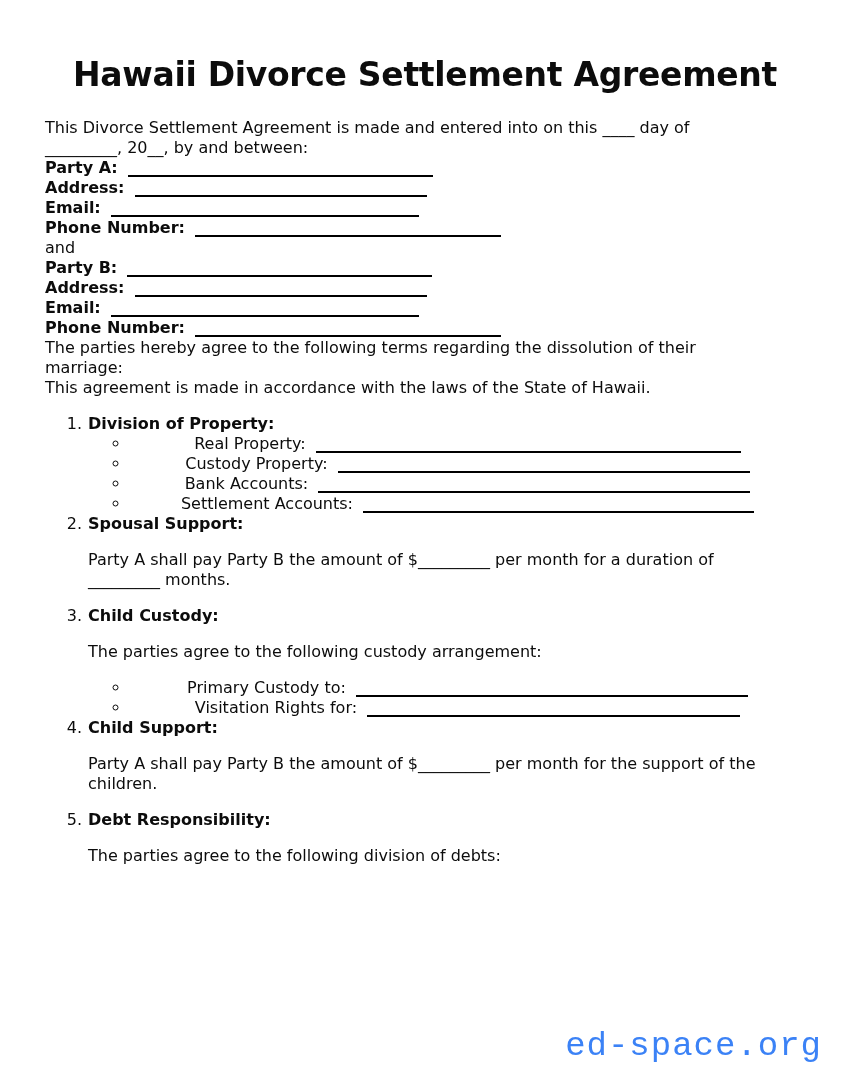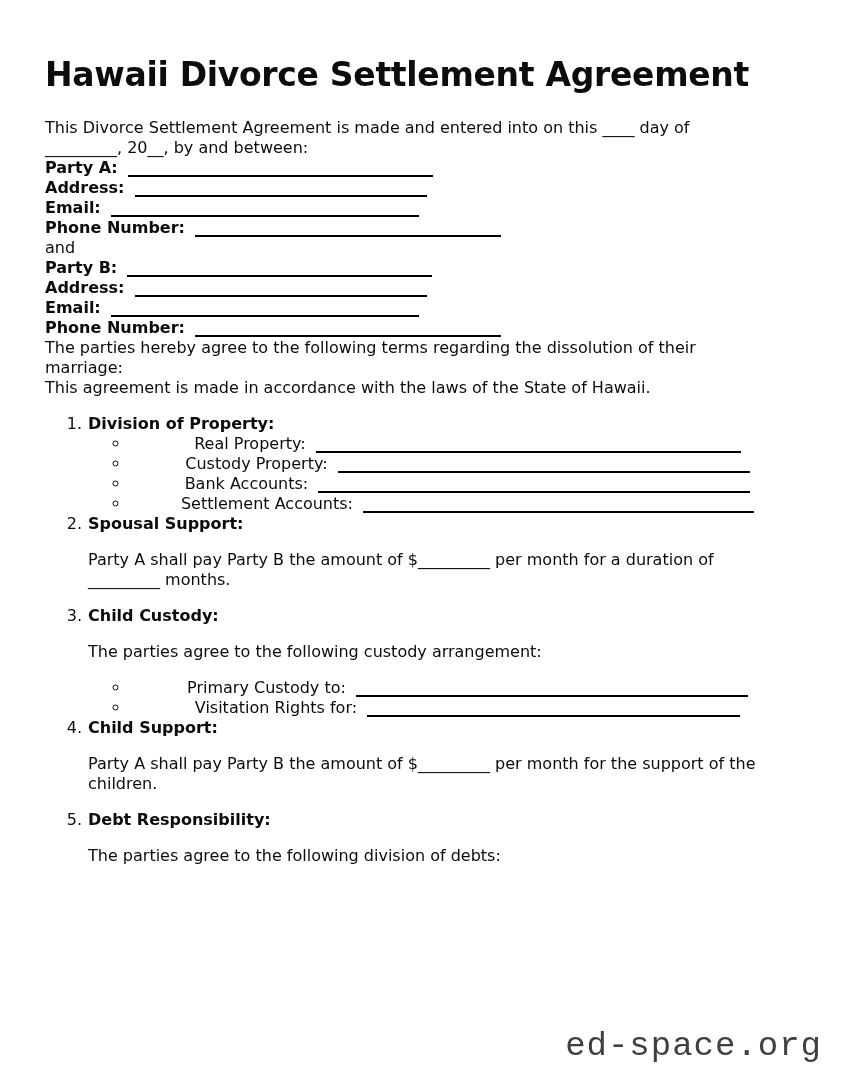--- a/index.html
+++ b/index.html
@@ -13,20 +13,21 @@
   .page { position:relative; width:844px; height:1092px; padding:55px 39px 0 45px; }
   .content { width:760px; }
 
   h1.doc-title {
     font-size:33px;
     line-height:40px;
     font-weight:bold;
     letter-spacing:-0.3px;
     margin:0 0 23px 0;
     white-space:nowrap;
+    text-align:center;
   }
 
   p.para, p.field { margin:0 0; }
   .field strong { font-weight:bold;text-align:center; }
 
   
   .bl {
     display:inline-block;
     height:13px;
     border-bottom:2px solid #000;
@@ -55,21 +56,21 @@
   li p.para { margin:16px 0; }
 
   .watermark {
     position:absolute;
     top:1026px;
     right:22px;
     font-family:"Liberation Mono", monospace;
     font-size:34px;
     line-height:40px;
     letter-spacing:1px;
-    color:#404040;
+    color:#3b82f6;
     white-space:nowrap;
   }
 </style>
 </head>
 <body>
 
 <div class="page">
   <div class="content">
 
     <h1 class="doc-title">Hawaii Divorce Settlement Agreement</h1>

